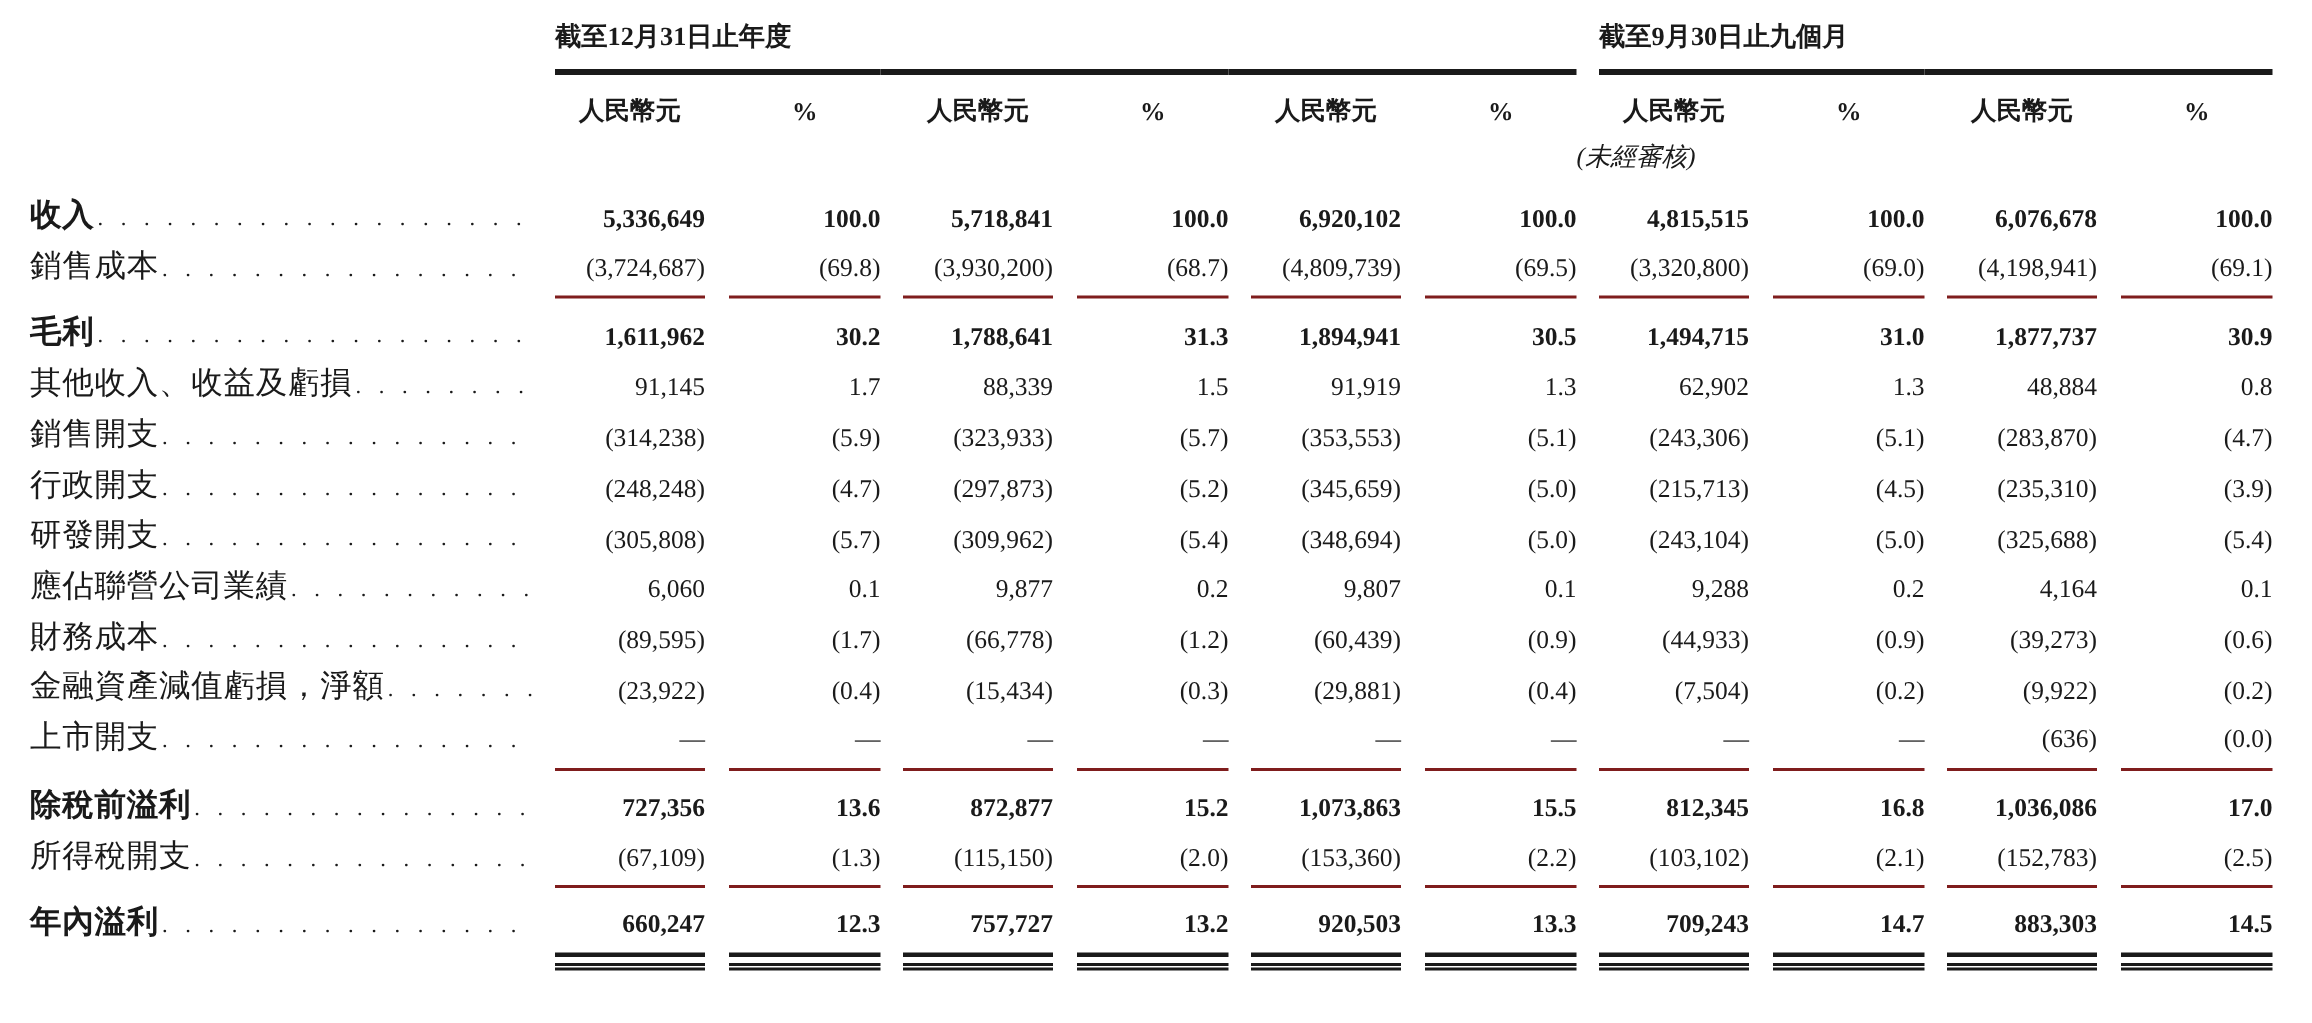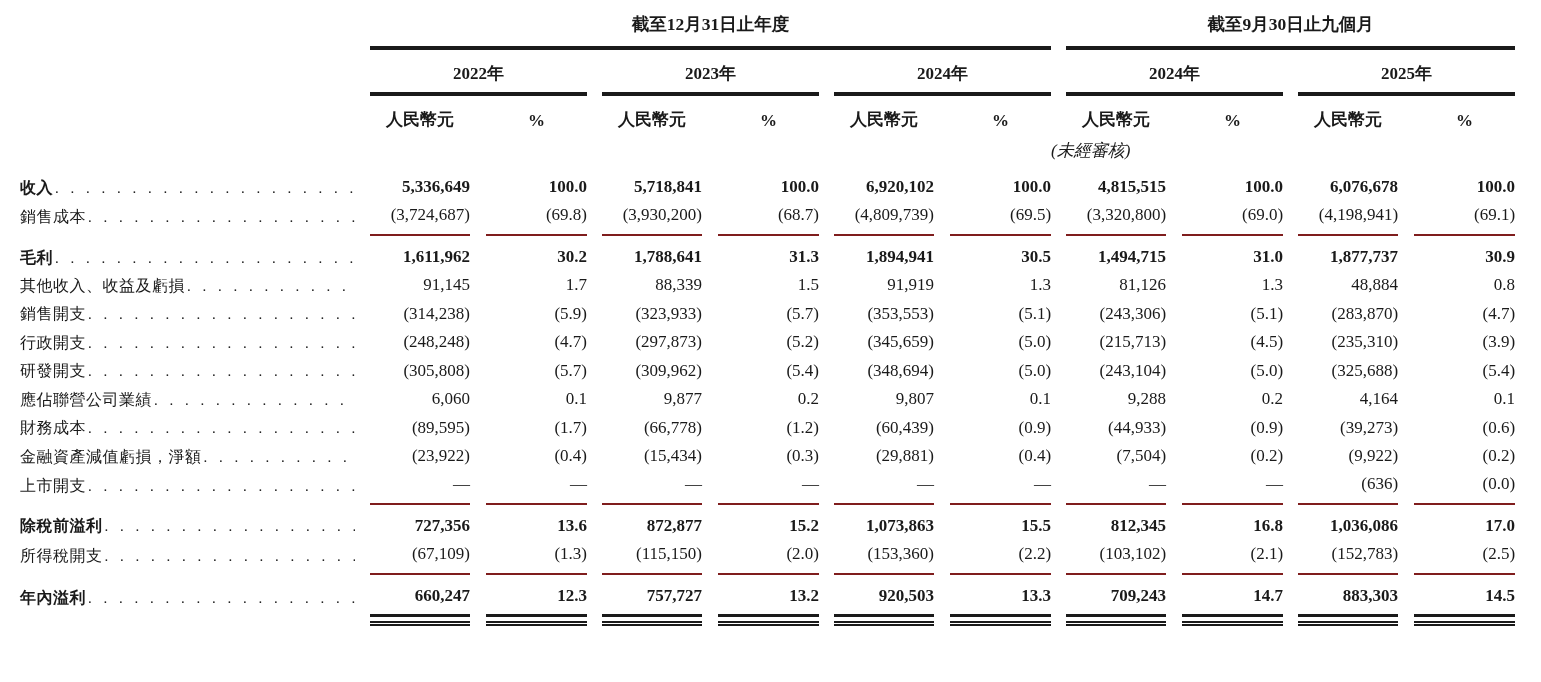--- a/index.html
+++ b/index.html
@@ -14,21 +14,21 @@
   }
   col.c-lc{width:335px}
   col.c-g{width:15px}
   col.c-a{width:100px}
   col.c-ig{width:16px}
   col.c-p{width:101px}
 
   th,td{font-size:17px;vertical-align:bottom;padding:0;}
 
   
-  th.grp{font-weight:bold;font-size:17.5px;text-align:center;
+  th.grp{font-weight:bold;font-size:17.5px;text-align:left;
          padding:6px 0 10px 0;border-bottom:4px solid #1a1a1a;}
   th.yr{font-weight:bold;text-align:center;
         padding:12px 0 7px 0;border-bottom:4px solid #1a1a1a;}
   th.ua,th.up{font-weight:bold;text-align:center;padding:12px 0 5px 0;}
   td.note-units{font-weight:bold;text-align:right;padding:7px 10px 1px 0;}
   td.note-unaudited{font-style:italic;text-align:left;padding:3px 12px 4px 0;}
 
   
   tr.r td{padding:3px 0;line-height:1.32;}
   td.num{text-align:right;}
@@ -38,21 +38,21 @@
   tr.rule-below td.a,
   tr.rule-below td.p{border-bottom:2px solid #7f1d1d;}
   tr.bold.rule-below td.a,
   tr.bold.rule-below td.p{border-bottom:3px solid #1a1a1a;margin-top:31px;}
   tr.final-rule td{padding:0;height:4px;}
   tr.final-rule td.a,
   tr.final-rule td.p{border-bottom:5px double #1a1a1a;}
 
   
   .lbl{display:flex;align-items:baseline;}
-  .txt{white-space:nowrap;font-size:16px;letter-spacing:0.5px;}
+  .txt{white-space:nowrap;font-size:21px;letter-spacing:0.5px;}
   .dots{flex:1;overflow:hidden;white-space:nowrap;font-weight:normal;
         font-size:15px;letter-spacing:4px;padding-left:2px;color:#1a1a1a;}
   .dots::after{content:". . . . . . . . . . . . . . . . . . . . . . . . . . . . . . . . . . . . . . . . . . . . . . . . . . . . . . . .";}
 </style>
 </head>
 <body>
 
 <table>
   <colgroup>
     <col class="c-lc">
@@ -81,33 +81,20 @@
     <tr>
       <td class="lc"></td>
       <td class="g"></td>
       <th class="grp" colspan="11">截至12月31日止年度</th>
       <td class="g"></td>
       <th class="grp" colspan="7">截至9月30日止九個月</th>
     </tr>
     <tr>
       <td class="lc"></td>
       <td class="g"></td>
-      <th class="yr" colspan="3">2022年</th>
-      <td class="g"></td>
-      <th class="yr" colspan="3">2023年</th>
-      <td class="g"></td>
-      <th class="yr" colspan="3">2024年</th>
-      <td class="g"></td>
-      <th class="yr" colspan="3">2024年</th>
-      <td class="g"></td>
-      <th class="yr" colspan="3">2025年</th>
-    </tr>
-    <tr>
-      <td class="lc"></td>
-      <td class="g"></td>
       <th class="ua">人民幣元</th>
       <td class="ig"></td>
       <th class="up">%</th>
       <td class="g"></td>
       <th class="ua">人民幣元</th>
       <td class="ig"></td>
       <th class="up">%</th>
       <td class="g"></td>
       <th class="ua">人民幣元</th>
       <td class="ig"></td>
@@ -226,21 +213,21 @@
         <td class="num p">1.7</td>
         <td class="g"></td>
         <td class="num a">88,339</td>
         <td class="ig"></td>
         <td class="num p">1.5</td>
         <td class="g"></td>
         <td class="num a">91,919</td>
         <td class="ig"></td>
         <td class="num p">1.3</td>
         <td class="g"></td>
-        <td class="num a">81,126</td>
+        <td class="num a">62,902</td>
         <td class="ig"></td>
         <td class="num p">1.3</td>
         <td class="g"></td>
         <td class="num a">48,884</td>
         <td class="ig"></td>
         <td class="num p">0.8</td>
       </tr>
       <tr class="r">
         <td class="lc">
           <div class="lbl">

